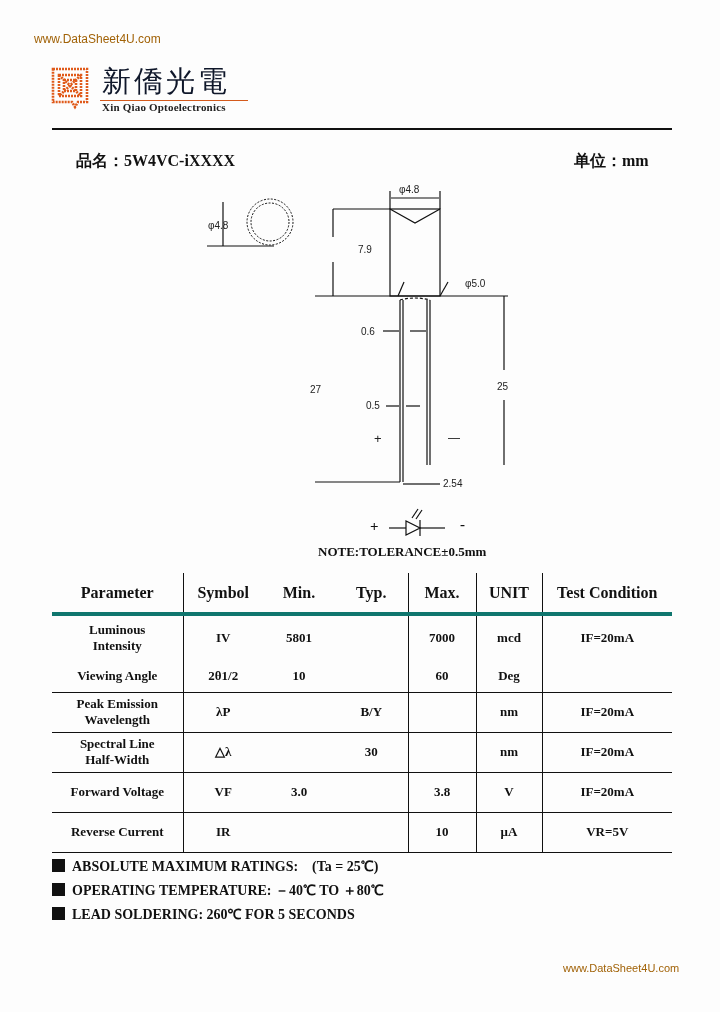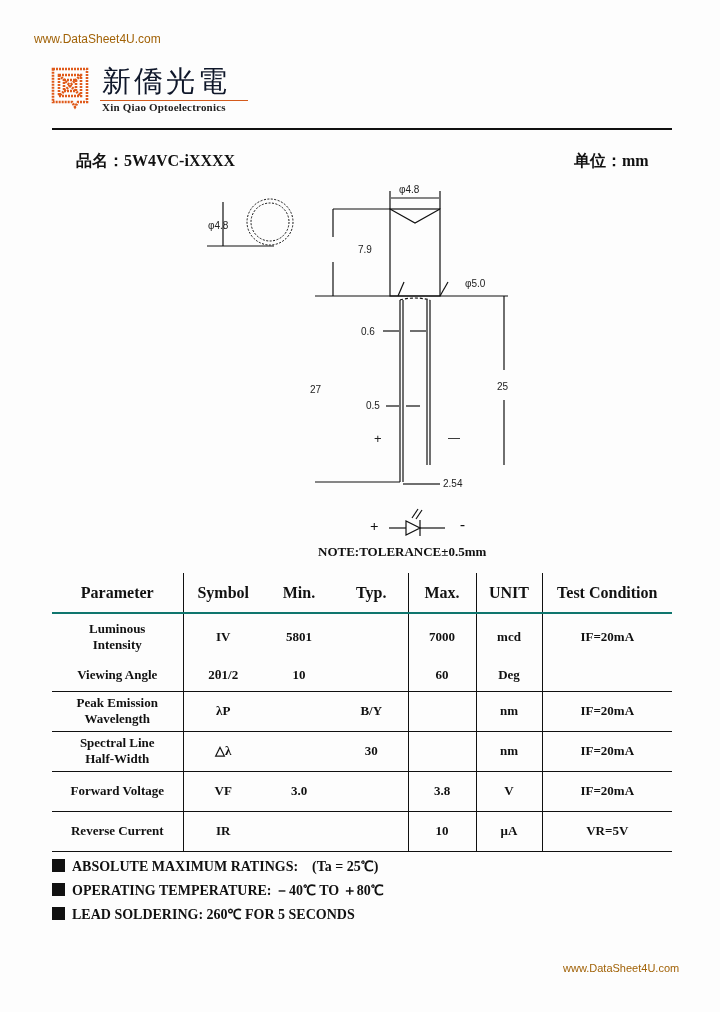--- a/index.html
+++ b/index.html
@@ -10,21 +10,21 @@
   .brand-cn { left:102px; top:62px; font-family:"DejaVu Sans", sans-serif; font-size:29px; letter-spacing:3px; color:#0f172a; font-weight:300; }
   .brand-rule { left:100px; top:100px; width:148px; height:1px; background:#d45a1c; }
   .brand-en { left:102px; top:101px; font-size:11px; font-weight:bold; color:#222; letter-spacing:0.2px; }
   .top-rule { left:52px; top:128px; width:620px; height:2px; background:#111; }
   .prod { left:76px; top:151px; font-size:16px; font-weight:bold; }
   .unit { left:558px; top:151px; font-size:16px; font-weight:bold;margin-left:16px; }
   .dim { font-family:"Liberation Sans", sans-serif; font-size:10px; color:#222; }
   .note { left:318px; top:544px; font-size:13px; font-weight:bold; }
   table.spec { position:absolute; left:52px; top:573px; width:620px; border-collapse:collapse; }
   table.spec th, table.spec td { text-align:center; font-weight:bold; padding:0; }
-  table.spec th { font-size:16px; height:39px; border-bottom:2px solid #0f766e; }
+  table.spec th { font-size:16px; height:39px; border-bottom:4px solid #0f766e; }
   table.spec td { font-size:13px; line-height:16px; }
   .vl { border-right:1.5px solid #111; }
   .rowline td { border-bottom:1.5px solid #111; }
   .bullets { left:52px; top:855px; font-size:14px; font-weight:bold; line-height:24px; }
   .bullets .sq { display:inline-block; width:13px; height:13px; background:#111; margin-right:7px; vertical-align:-1px; }
 </style>
 </head>
 <body>
 
 <div class="abs watermark" style="left:34px;top:32px;">www.DataSheet4U.com</div>

